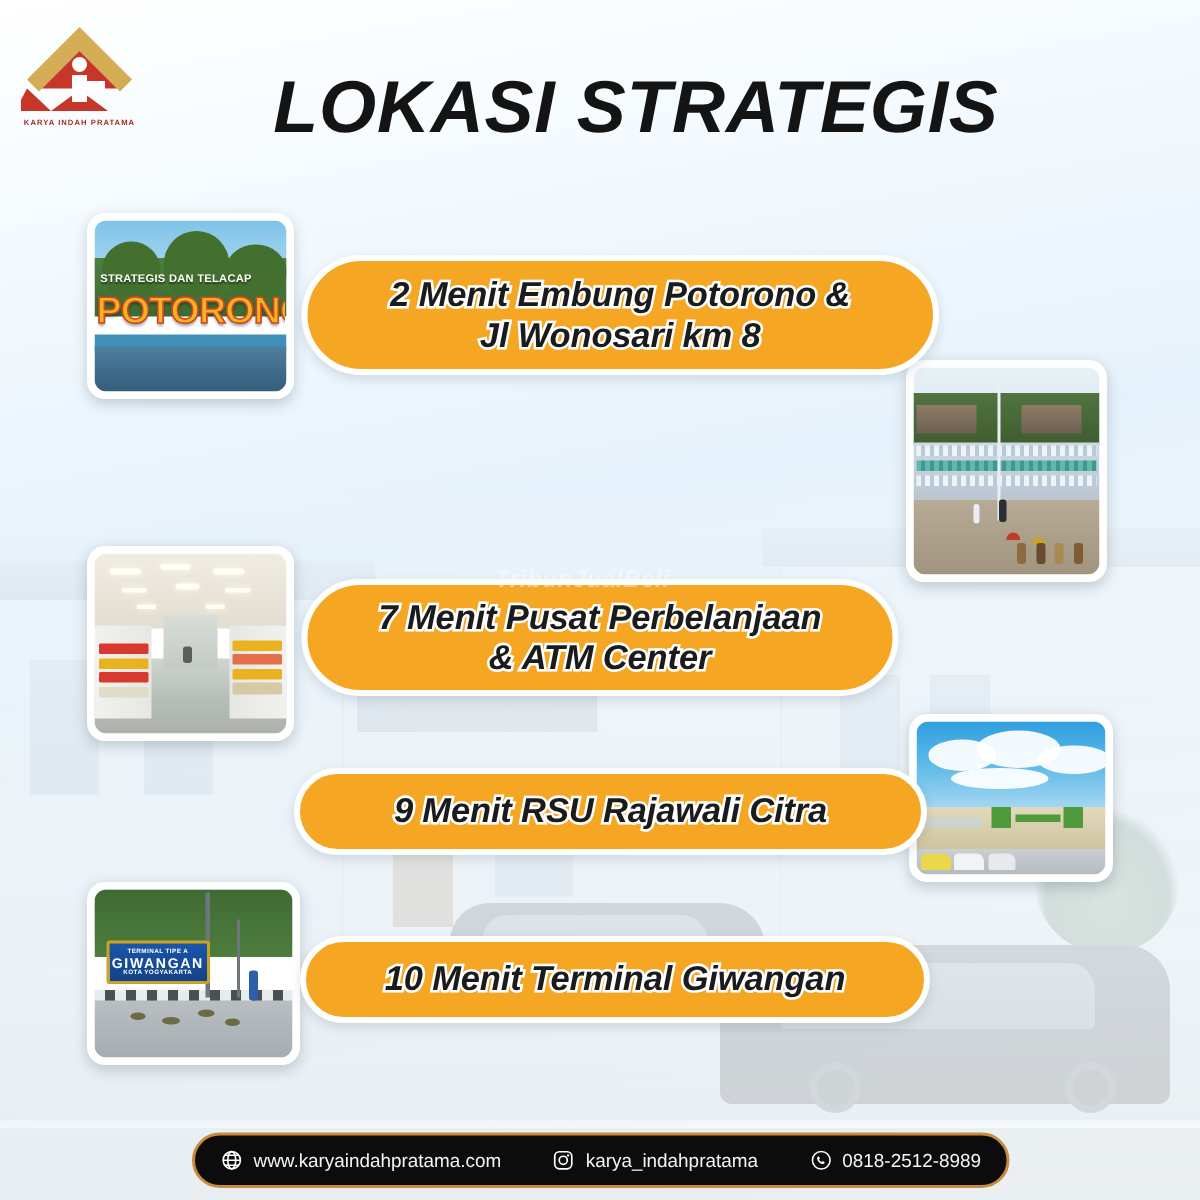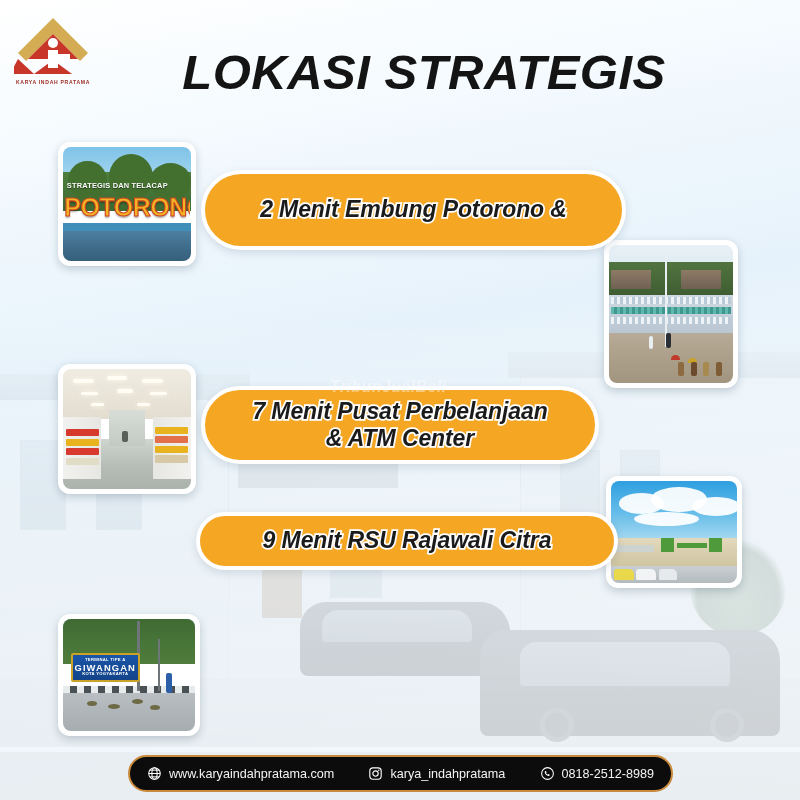--- a/index.html
+++ b/index.html
@@ -349,20 +349,21 @@
       <div class="ph-bridge"></div>
       <div class="ph-water"></div>
       <div class="potorono-small">STRATEGIS DAN TELACAP</div>
       <div class="potorono-big">POTORONO</div>
     </div>
   </div>
 
   <div class="banner" style="left:201px; top:170px; width:425px; height:80px;">
     <div class="banner-text">
       <span>2 Menit Embung Potorono &amp;</span><br>
+      <span>Jl Wonosari km 8</span>
     </div>
   </div>
 
   <div class="thumb" style="left:604px; top:240px; width:134px; height:148px;">
     <div class="thumb-inner">
       <div class="sc-sky"></div>
       <div class="sc-tree"></div>
       <div class="sc-build" style="left:2%;"></div>
       <div class="sc-build" style="left:58%;"></div>
       <div class="sc-field"></div>
@@ -437,41 +438,46 @@
       <div class="hs-car" style="left:38%; width:14%; background:#e6eaec;"></div>
     </div>
   </div>
 
   <div class="banner" style="left:196px; top:512px; width:422px; height:58px;">
     <div class="banner-text">
       <span>9 Menit RSU Rajawali Citra</span>
     </div>
   </div>
 
-  <div class="thumb" style="left:58px; top:588px; width:142px; height:122px;margin-top:26px;">
+  <div class="thumb" style="left:58px; top:588px; width:142px; height:122px;">
     <div class="thumb-inner">
       <div class="gw-sky"></div>
       <div class="gw-tree"></div>
       <div class="gw-road"></div>
       <div class="gw-curb"></div>
       <div class="gw-pole" style="left:56%; top:2%; width:3px; height:62%;"></div>
       <div class="gw-pole" style="left:72%; top:18%; width:2px; height:46%;"></div>
       <div class="gw-sign">
         <div class="gw-sign-t1">TERMINAL TIPE A</div>
         <div class="gw-sign-t2">GIWANGAN</div>
         <div class="gw-sign-t3">KOTA YOGYAKARTA</div>
       </div>
       <div class="gw-person" style="left:78%; top:48%; width:6px; height:20px;"></div>
       <div class="gw-leaf" style="left:18%; bottom:22%; width:10px; height:5px;"></div>
       <div class="gw-leaf" style="left:34%; bottom:20%; width:12px; height:5px;"></div>
       <div class="gw-leaf" style="left:52%; bottom:24%; width:11px; height:5px;"></div>
       <div class="gw-leaf" style="left:66%; bottom:19%; width:10px; height:5px;"></div>
     </div>
   </div>
 
+  <div class="banner" style="left:200px; top:624px; width:420px; height:58px;">
+    <div class="banner-text">
+      <span>10 Menit Terminal Giwangan</span>
+    </div>
+  </div>
 
   <div class="footer">
 
     <div class="contact">
       <span>
         <svg width="15" height="15" viewBox="0 0 24 24" fill="none" stroke="#ffffff" stroke-width="1.7">
           <circle cx="12" cy="12" r="9.2"></circle>
           <ellipse cx="12" cy="12" rx="4.2" ry="9.2"></ellipse>
           <line x1="2.8" y1="12" x2="21.2" y2="12"></line>
           <line x1="4.4" y1="6.6" x2="19.6" y2="6.6"></line>

